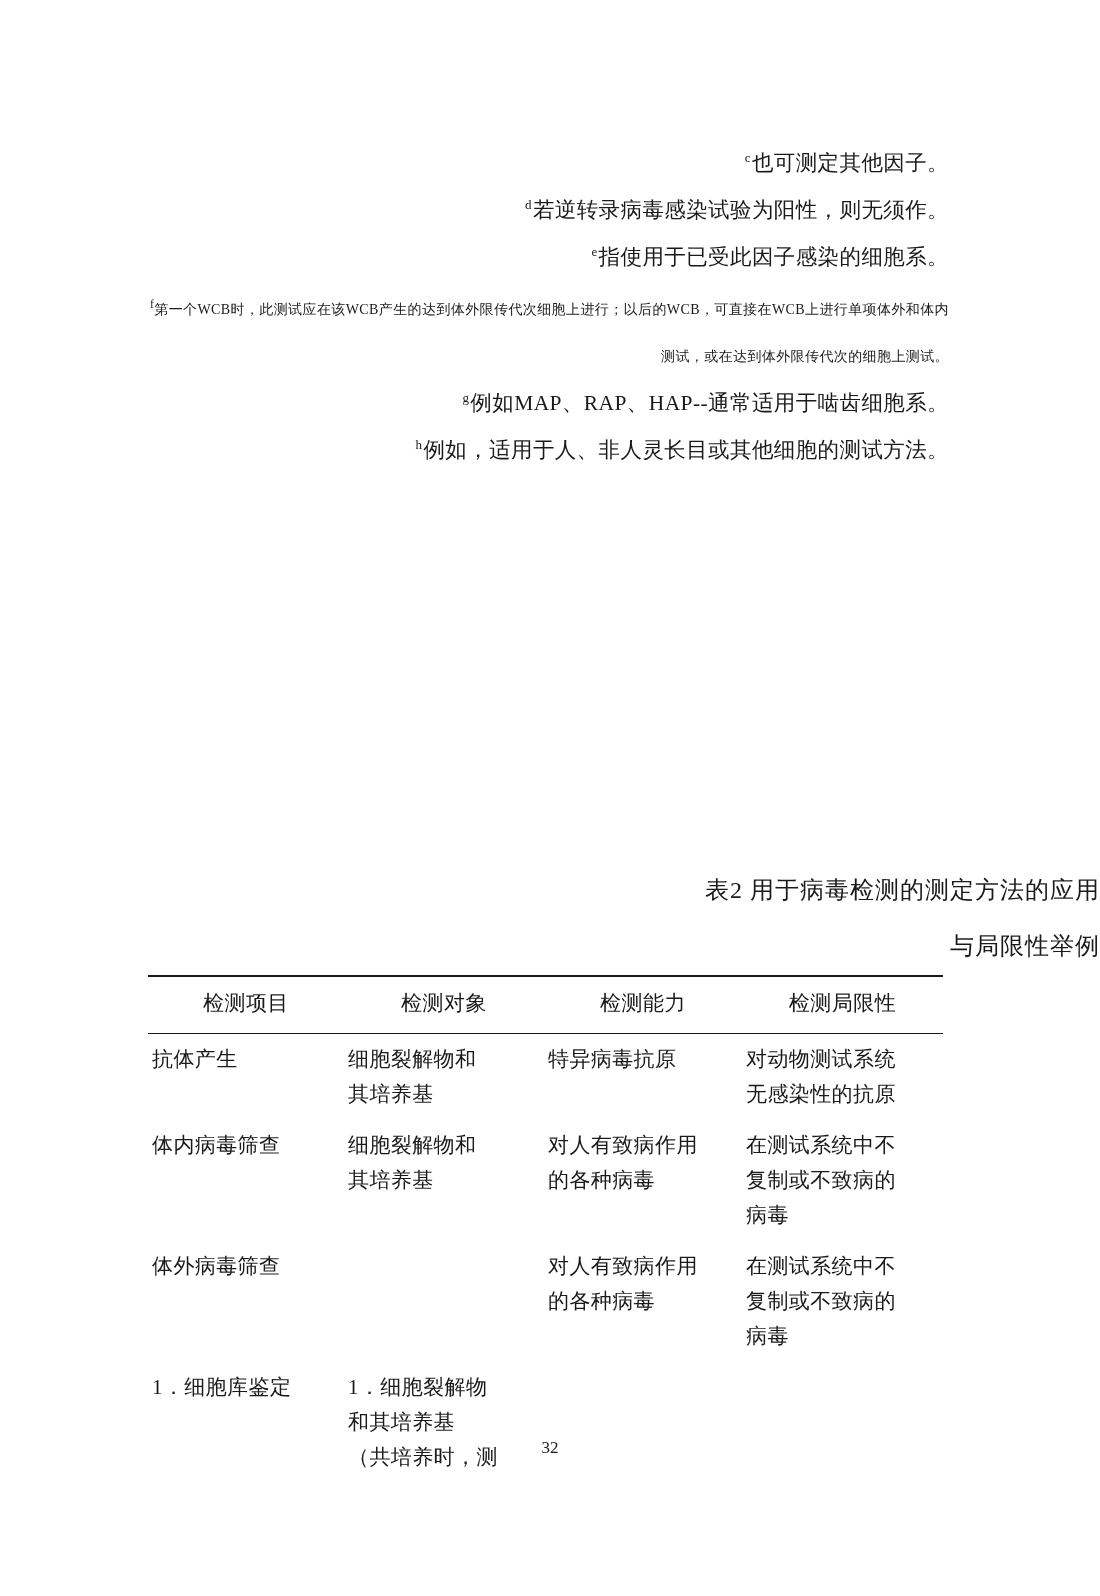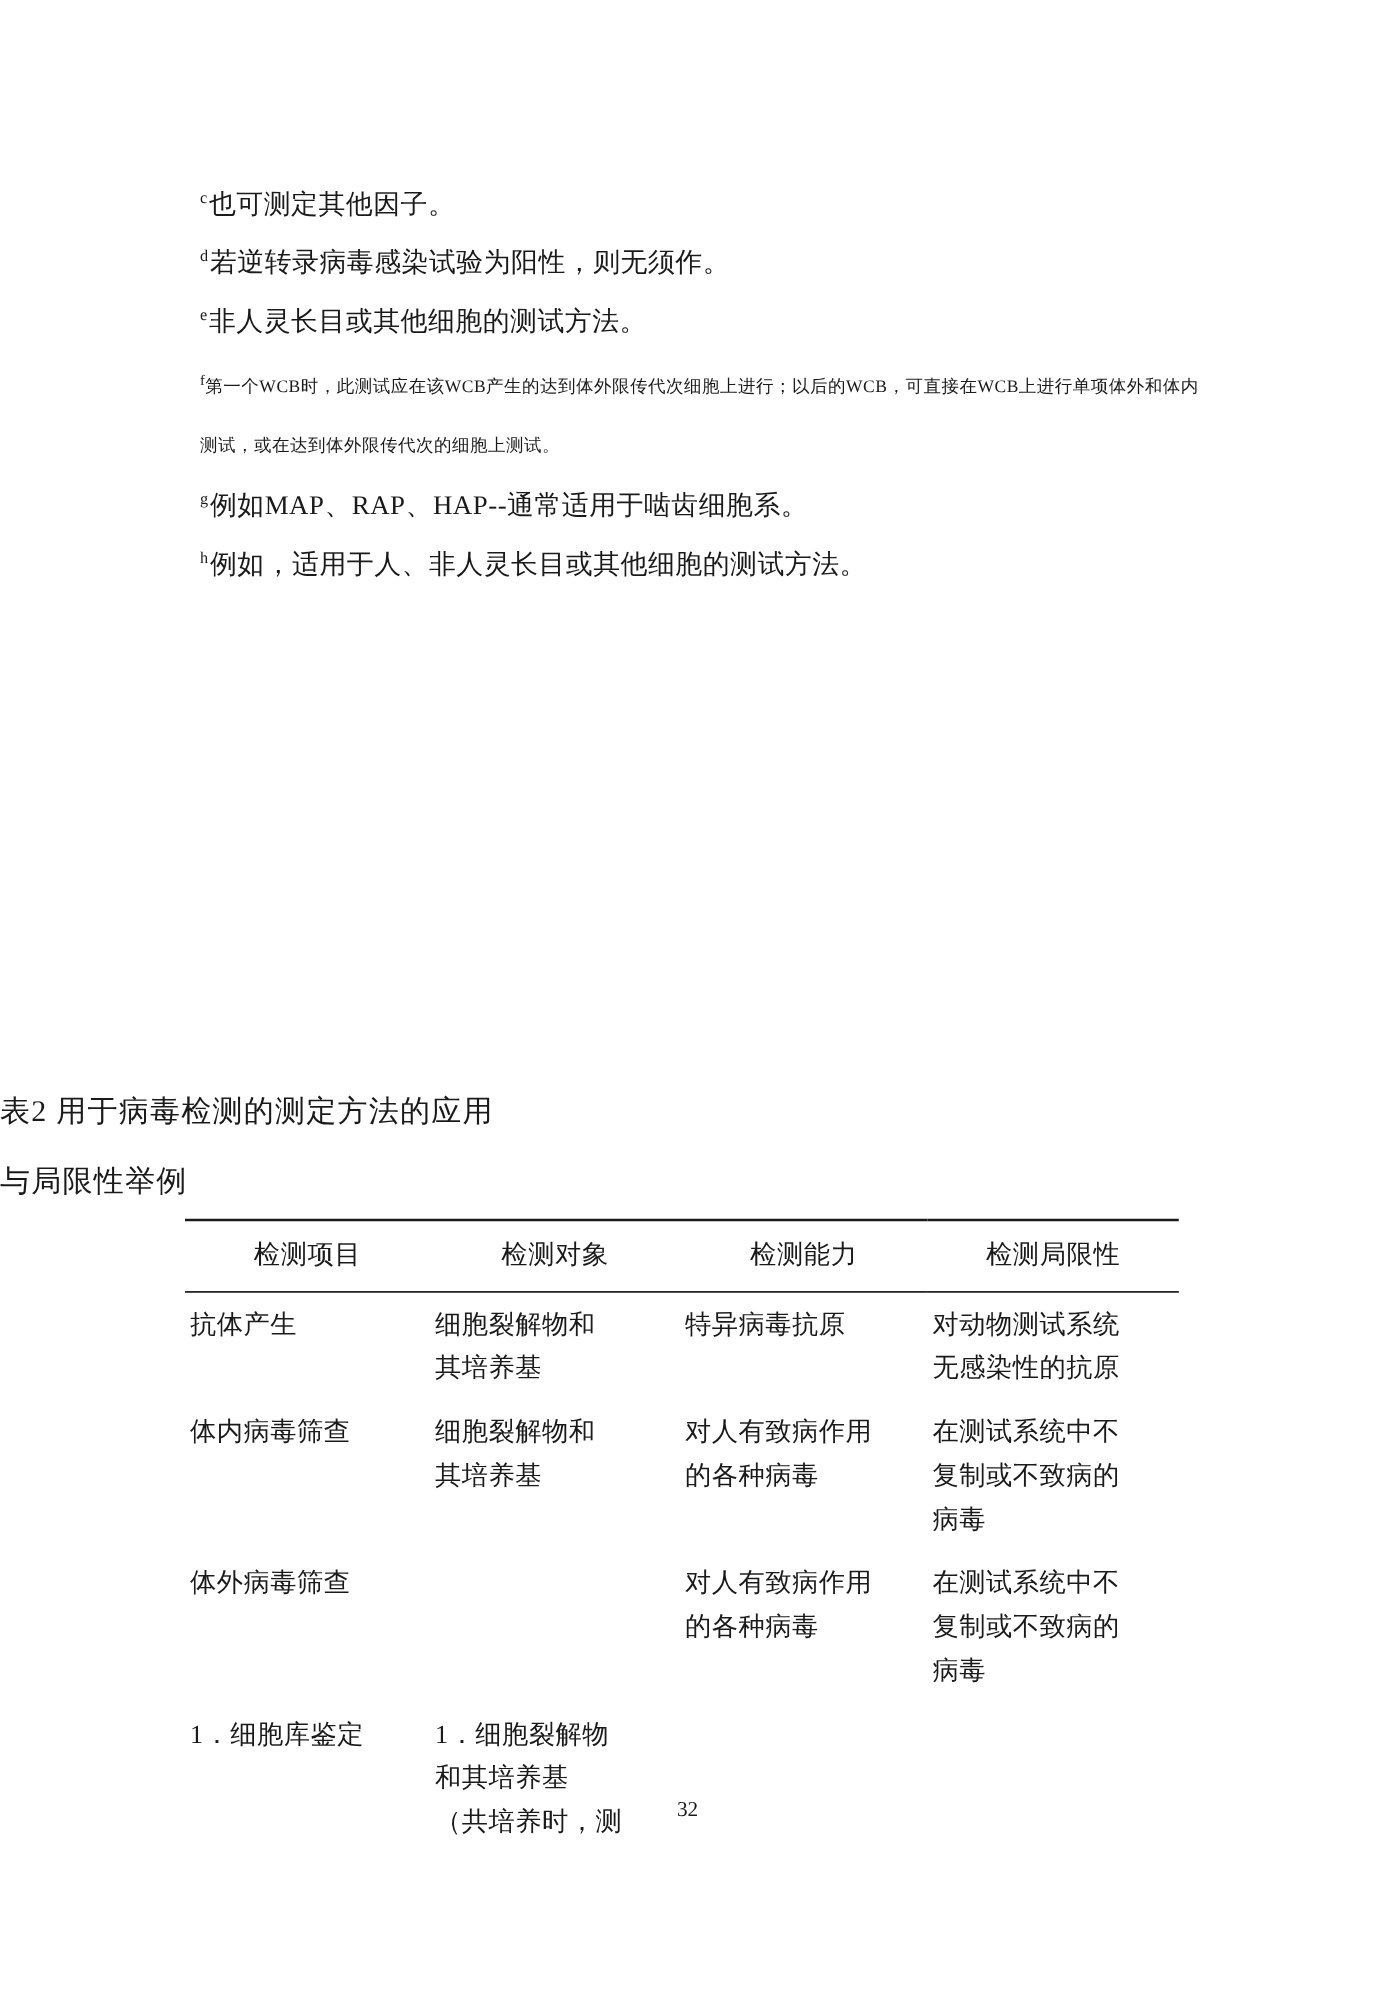--- a/index.html
+++ b/index.html
@@ -19,23 +19,24 @@
     position: absolute;
     left: 0; top: 0;
     width: 1100px;
     height: 1596px;
     box-sizing: border-box;
   }
 
   
   .footnotes {
     position: absolute;
-    left: 160px;
+    left: 149px;
     top: 140px;
     width: 800px;
+    text-align: right;
   }
   .fn {
     font-size: 21.5px;
     line-height: 47px;
     letter-spacing: 0.4px;
     text-indent: 0;
   }
   .fn sup {
     font-size: 13px;
     vertical-align: super;
@@ -47,21 +48,21 @@
     line-height: 47px;
     letter-spacing: 0.4px;
   }
 
   
   .tbl-title {
     position: absolute;
     left: 0;
     top: 862px;
     width: 1100px;
-    text-align: left;
+    text-align: right;
     font-size: 24px;
     line-height: 56px;
     letter-spacing: 1px;
   }
   .tbl-title .l2 { display: block; }
 
   
   .tbl-wrap {
     position: absolute;
     left: 148px;
@@ -113,21 +114,21 @@
   }
 </style>
 </head>
 <body>
 
 <div class="page">
 
   <div class="footnotes">
     <div class="fn"><sup>c</sup><span>也可测定其他因子。</span></div>
     <div class="fn"><sup>d</sup><span>若逆转录病毒感染试验为阳性，则无须作。</span></div>
-    <div class="fn"><sup>e</sup><span>非人灵长目或其他细胞的测试方法。</span></div>
+    <div class="fn"><sup>e</sup><span>指使用于已受此因子感染的细胞系。</span></div>
     <div class="fn-block"><sup>f</sup><span>第一个WCB时，此测试应在该WCB产生的达到体外限传代次细胞上进行；以后的WCB，可直接在WCB上进行单项体外和体内测试，或在达到体外限传代次的细胞上测试。</span></div>
     <div class="fn"><sup>g</sup><span>例如MAP、RAP、HAP--通常适用于啮齿细胞系。</span></div>
     <div class="fn"><sup>h</sup><span>例如，适用于人、非人灵长目或其他细胞的测试方法。</span></div>
   </div>
 
   <div class="tbl-title">
     <span>表2  用于病毒检测的测定方法的应用</span>
     <span class="l2">与局限性举例</span>
   </div>
 

